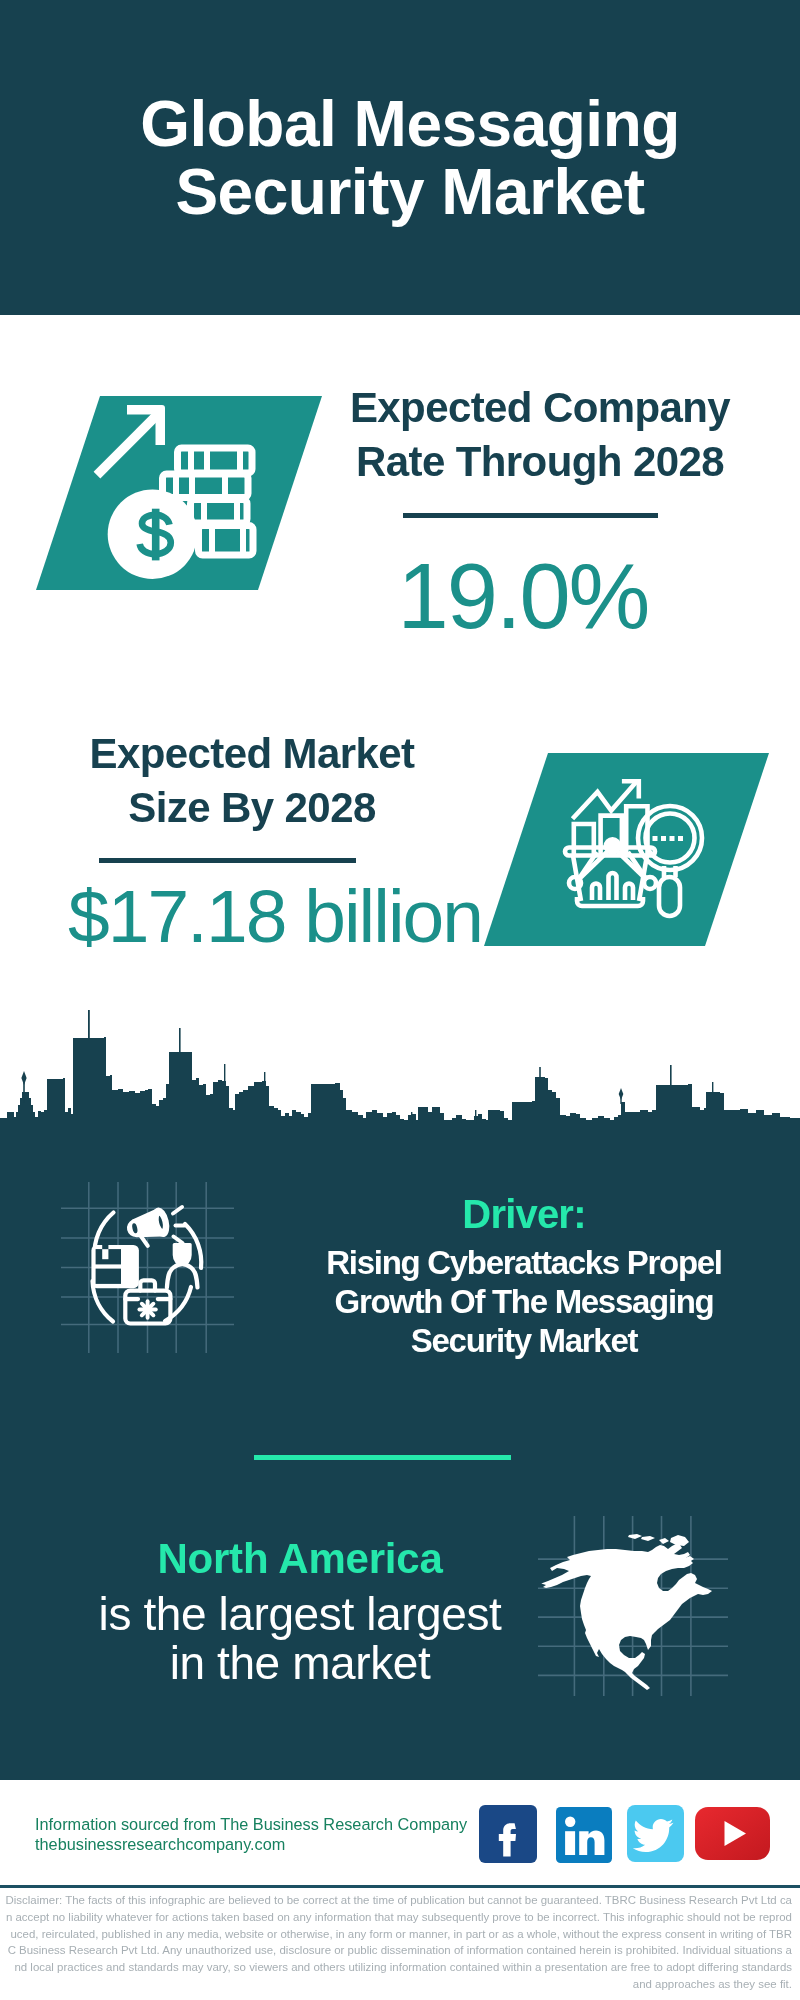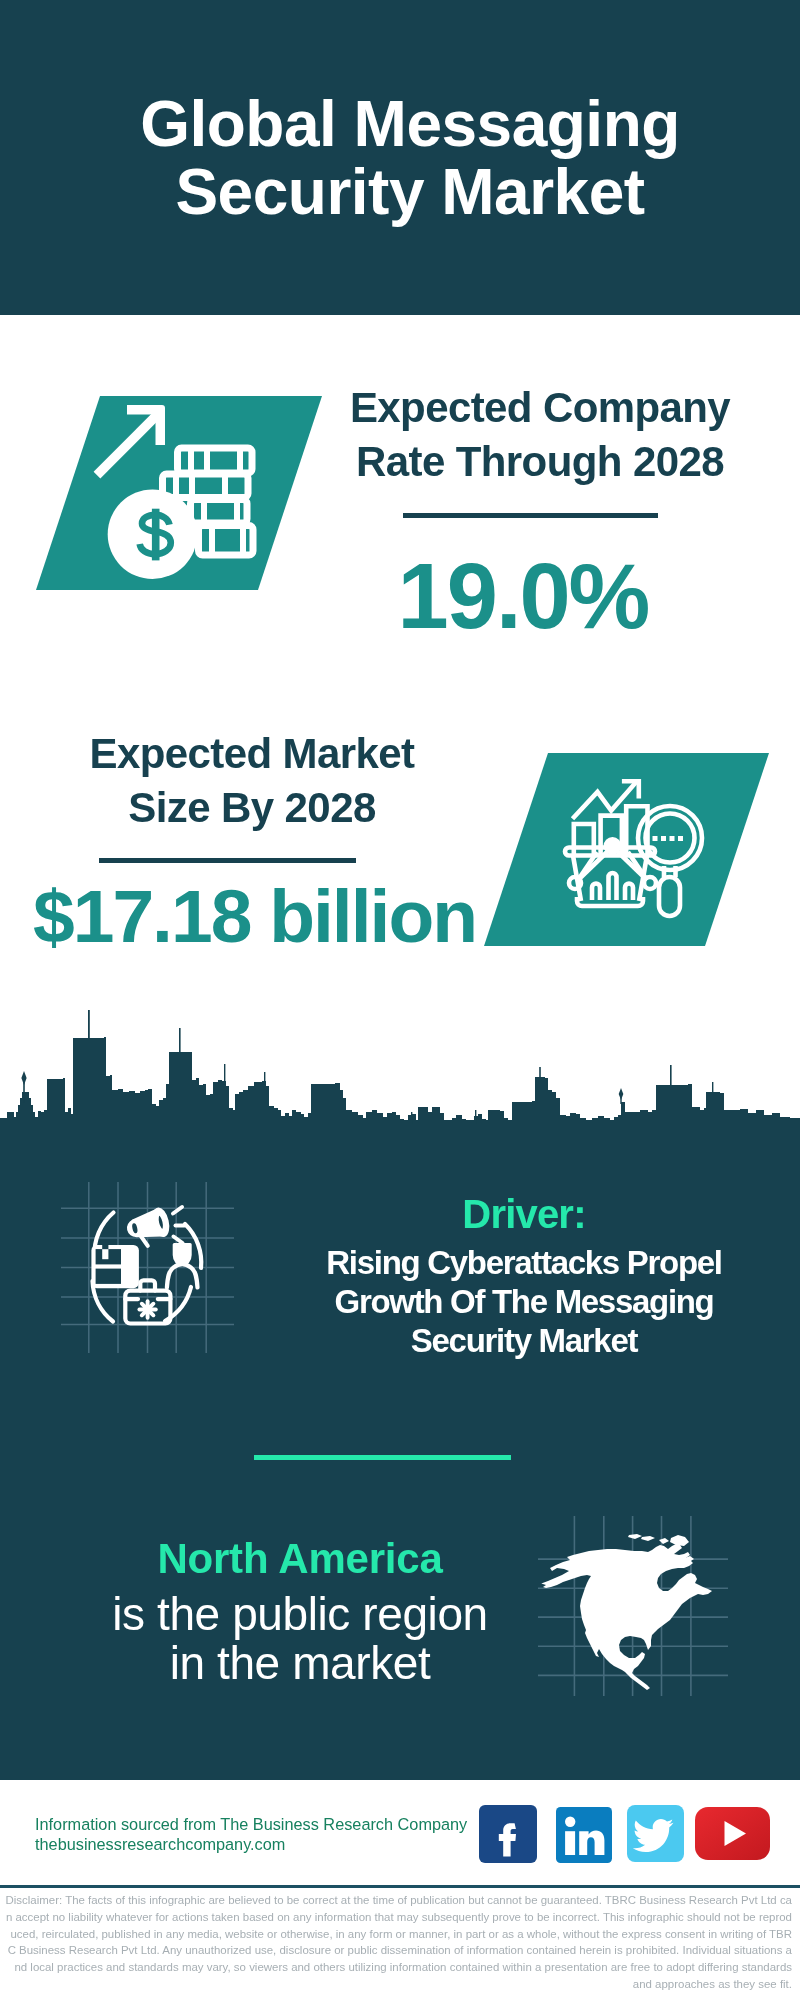--- a/index.html
+++ b/index.html
@@ -11,23 +11,23 @@
   .header{position:absolute;left:0;top:0;width:800px;height:315px;background:#17414f;}
   .header .ttl{position:absolute;left:10px;width:800px;text-align:center;color:#ffffff;
     font-size:64px;line-height:68px;font-weight:bold;letter-spacing:-0.5px;}
   .header .l1{top:90px;}
   .header .l2{top:158px;}
   .icon1{position:absolute;left:36px;top:396px;}
 
   .stat{position:absolute;text-align:center;}
   .stat .hd{color:#17414f;font-size:42px;line-height:54px;font-weight:bold;letter-spacing:-0.6px;}
   .rule{height:4.5px;background:#17414f;margin:0 auto;}
-  .bignum{color:#1b908a;font-weight:bold;letter-spacing:-2px;line-height:1;}
+  .bignum{color:#1b908a;font-weight:normal;letter-spacing:-2px;line-height:1;}
   .s1num{font-size:92px;}
-  .s2num{font-size:75px;}
+  .s2num{font-size:75px;text-align:right;}
   .s1txt{left:310px;top:381px;width:460px;}
   .s1rule{width:255px;margin-top:24px;margin-left:93px;margin-right:auto;}
   .s1num{margin-top:32px;margin-left:-34px;}
 
   
   .icon2{position:absolute;left:484px;top:753px;}
 
   .s2txt{left:22px;top:727px;width:460px;}
   .s2rule{width:257px;margin-top:23px;margin-left:77px;margin-right:auto;}
   .s2num{margin-top:16px;margin-left:5px;}
@@ -243,21 +243,21 @@
   <div class="drvtxt" data-name="driver-text">
     <div class="dh" data-name="driver-heading">Driver:</div>
     <div class="db" data-name="driver-line1">Rising Cyberattacks Propel</div>
     <div class="db" data-name="driver-line2">Growth Of The Messaging</div>
     <div class="db" data-name="driver-line3">Security Market</div>
   </div>
   <div class="greenrule" data-name="section-divider"></div>
 
   <div class="regtxt" data-name="region-text">
     <div class="rh" data-name="region-name">North America</div>
-    <div class="rb" data-name="region-line1">is the public region</div>
+    <div class="rb" data-name="region-line1">is the largest largest</div>
     <div class="rb" data-name="region-line2">in the market</div>
   </div>
   <svg class="mapbox" viewBox="0 0 190 180" width="190" height="180" data-name="north-america-map">
     <g stroke="#456b7c" stroke-width="1.6" fill="none" data-name="map-grid">
       <line x1="36.4" y1="0" x2="36.4" y2="180"></line>
         <line x1="65.8" y1="0" x2="65.8" y2="180"></line>
       <line x1="94.6" y1="0" x2="94.6" y2="180"></line>
         <line x1="123.5" y1="0" x2="123.5" y2="180"></line>
       <line x1="152.9" y1="0" x2="152.9" y2="180"></line>
       <line x1="0" y1="43.1" x2="190" y2="43.1"></line>

